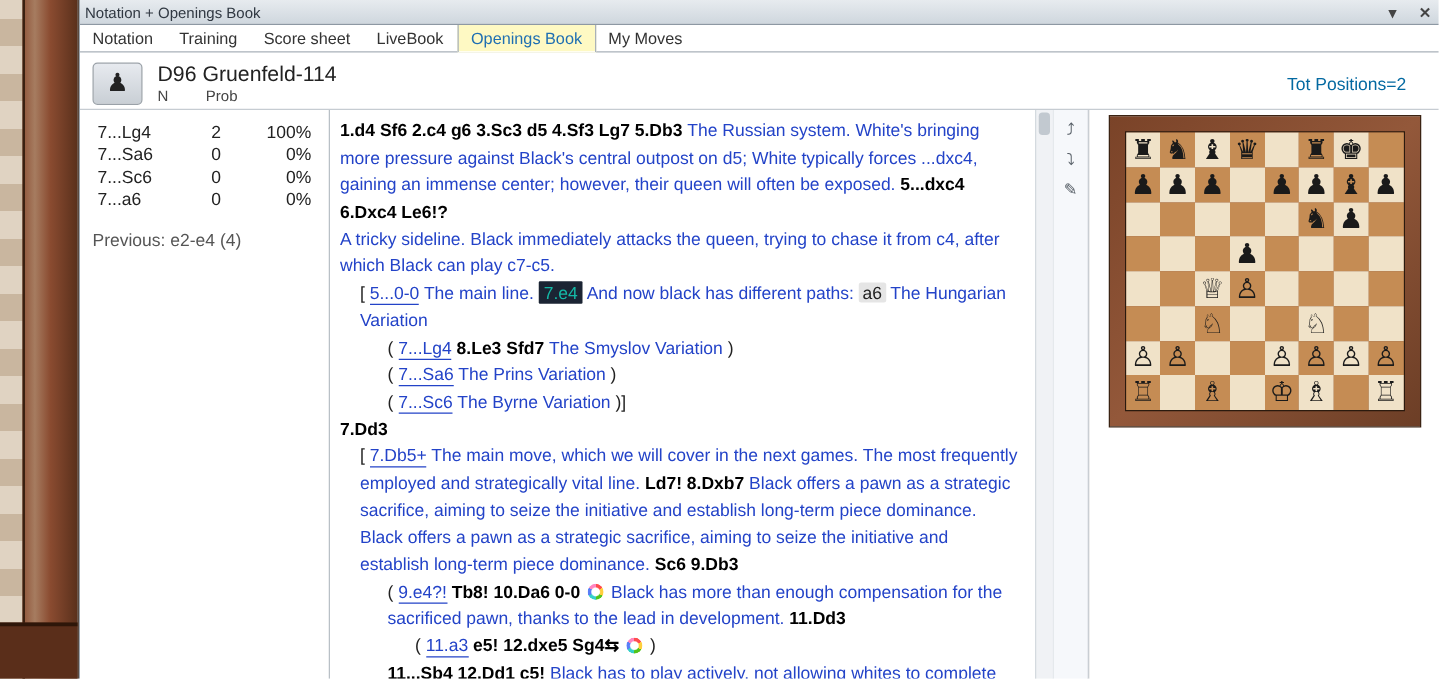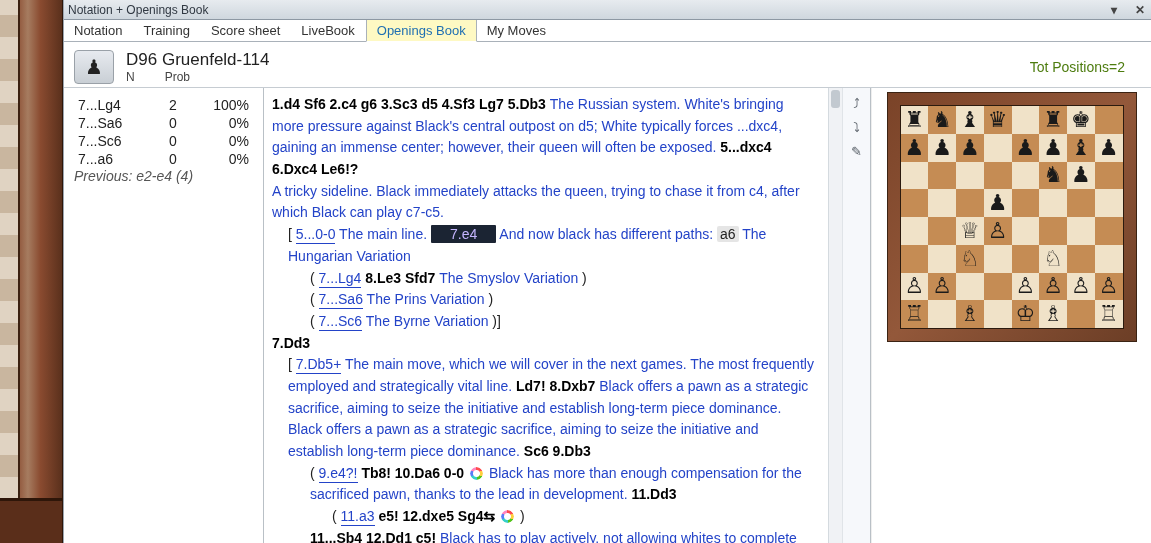--- a/index.html
+++ b/index.html
@@ -27,47 +27,47 @@
   
   .tabs { display:flex; height:22px; background:#fff; border-bottom:1px solid #a9b1b9; font-size:13px;}
   .tabs .tab { padding: 2px 10px; border-right:1px solid transparent; color:#333; cursor:pointer; display:flex; align-items:center;}
   .tabs .tab.active { color:#1f6fb2; border:1px solid #a9b1b9; border-bottom:1px solid #fff; border-top:none; margin-bottom:-1px; background:#fef9c3;}
   
   .headingrow { display:flex; align-items:center; gap:12px; padding:4px 10px 0 10px; height:46px; border-bottom:1px solid #c6ccd2;}
   .pawn-icon { width:40px; height:34px; background: linear-gradient(#e7eaef,#c9cfd5); border:1px solid #9aa1a8; border-radius:4px; display:flex; align-items:center; justify-content:center; font-size:20px; color:#222;}
   .heading-texts { display:flex; flex-direction:column; }
   .heading-title { font-size:17px; }
   .heading-sub { display:flex; gap:30px; font-size:12px; color:#444; }
-  .totpos { margin-left:auto; color:#4d7c0f; font-size:14px; padding-right:16px;}
+  .totpos { margin-left:auto; color:#0369a1; font-size:14px; padding-right:16px;}
   
   .main { flex:1; display:flex; min-height:0; position:relative;}
   .col-left { width:200px; border-right:1px solid #b9c0c6; padding:8px 10px; font-size:14px;}
   .movetbl { width:100%; border-collapse: collapse; }
   .movetbl td { padding: 1px 4px; font-size:14px; }
   .movetbl td.n { text-align:center; width:40px;}
   .movetbl td.p { text-align:right; width:60px;}
-  .prevline { margin-top:0; color:#555;font-style:italic; }
+  .prevline { margin-top:16px; color:#555; }
   .col-mid { flex:1; display:flex; position:relative; min-width:0; border-right:1px solid #b9c0c6;}
   .notation { flex:1; padding:6px 12px 6px 8px; line-height:1.55; font-size:14px; overflow:hidden;}
   .scrollbar { width:14px; background:#f0f2f5; border-left:1px solid #d4dadf; position:relative;}
   .scrollbar .thumb { position:absolute; top:2px; left:2px; right:2px; height:18px; background:#c2c9d0; border-radius:3px;}
   .annot-strip { width:28px; background:#f6f8fb; border-left:1px solid #e0e4e8; display:flex; flex-direction:column; align-items:center; gap:6px; padding-top:6px;}
   .annot-strip .aitem { width:18px; height:18px; display:flex; align-items:center; justify-content:center; font-size:13px; color:#545c64; cursor:pointer;}
   .col-right { width:280px; display:flex; align-items:flex-start; justify-content:flex-start; background:#fff; border-left:1px solid #eee;}
   .board-frame { margin:4px auto 0 auto; padding:12px; background: linear-gradient(135deg,#7a4328,#93583a,#6c3e26); border:1px solid #3b2313;}
   .board { width:224px; height:224px; display:grid; grid-template-columns: repeat(8,1fr); grid-template-rows: repeat(8,1fr); border:1px solid #2b1a0e;}
   .sq { display:flex; align-items:center; justify-content:center; font-size:22px; line-height:1; }
   .light { background:#f0e2c8; color:#1a1a1a;}
   .dark  { background:#c58c54; color:#1a1a1a;}
   
   .mv { font-weight:600; color:#000;}
   .cm { color:#2343c8;}
   .lk { color:#2343c8; border-bottom:1px solid #2343c8; padding-bottom:1px; cursor:pointer;}
   .hl { background:#e5e5e5; padding:0 3px; border-radius:2px; cursor:pointer;}
-  .bx { background:#1b2433; color:#c4b5fd; padding:1px 19px; border-radius:1px; }
+  .bx { background:#1b2433; color:#14b8a6; padding:1px 4px; border-radius:1px; }
   .indent1{ padding-left:16px; display:block;}
   .indent2{ padding-left:38px; display:block;}
   .indent3{ padding-left:60px; display:block;}
   .marker { display:inline-block; width:13px; height:13px; vertical-align:-2px; border-radius:50%;
      background: conic-gradient(#ff4d4d 0 60deg, #ffce3d 60deg 120deg, #52c41a 120deg 180deg, #36cfc9 180deg 240deg, #597ef7 240deg 300deg, #ff85c0 300deg 360deg);
      mask: radial-gradient(circle, transparent 3px, #000 4px);
      -webkit-mask: radial-gradient(circle, transparent 3px, #000 4px);
      margin:0 2px;
   }
 </style>

